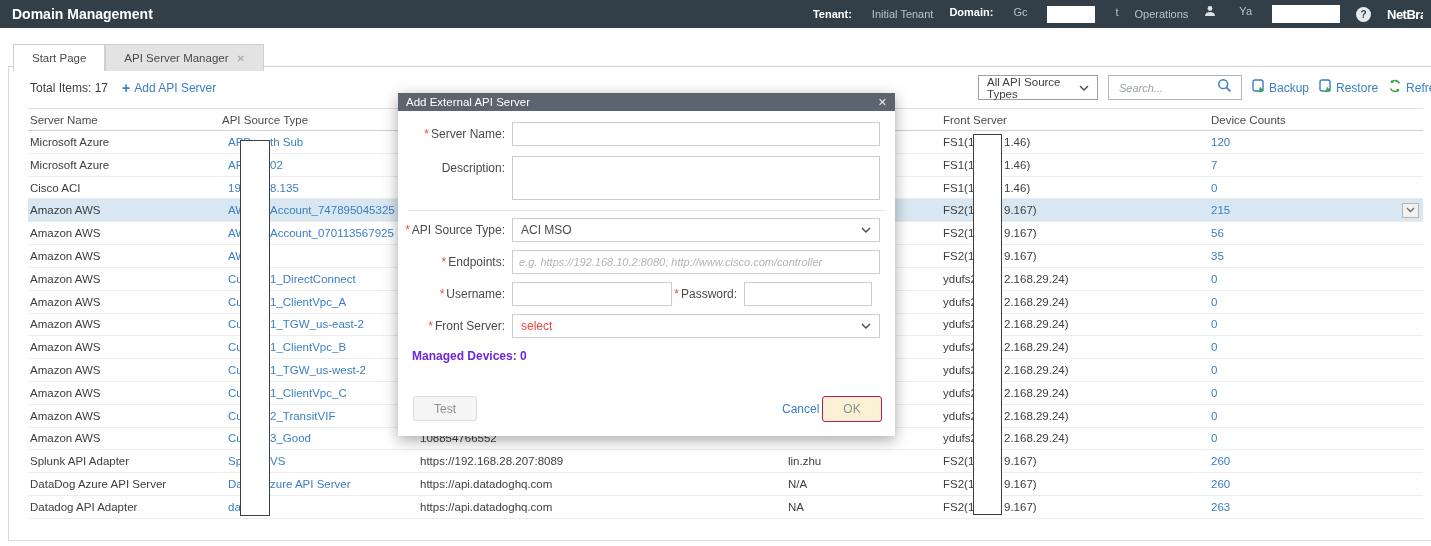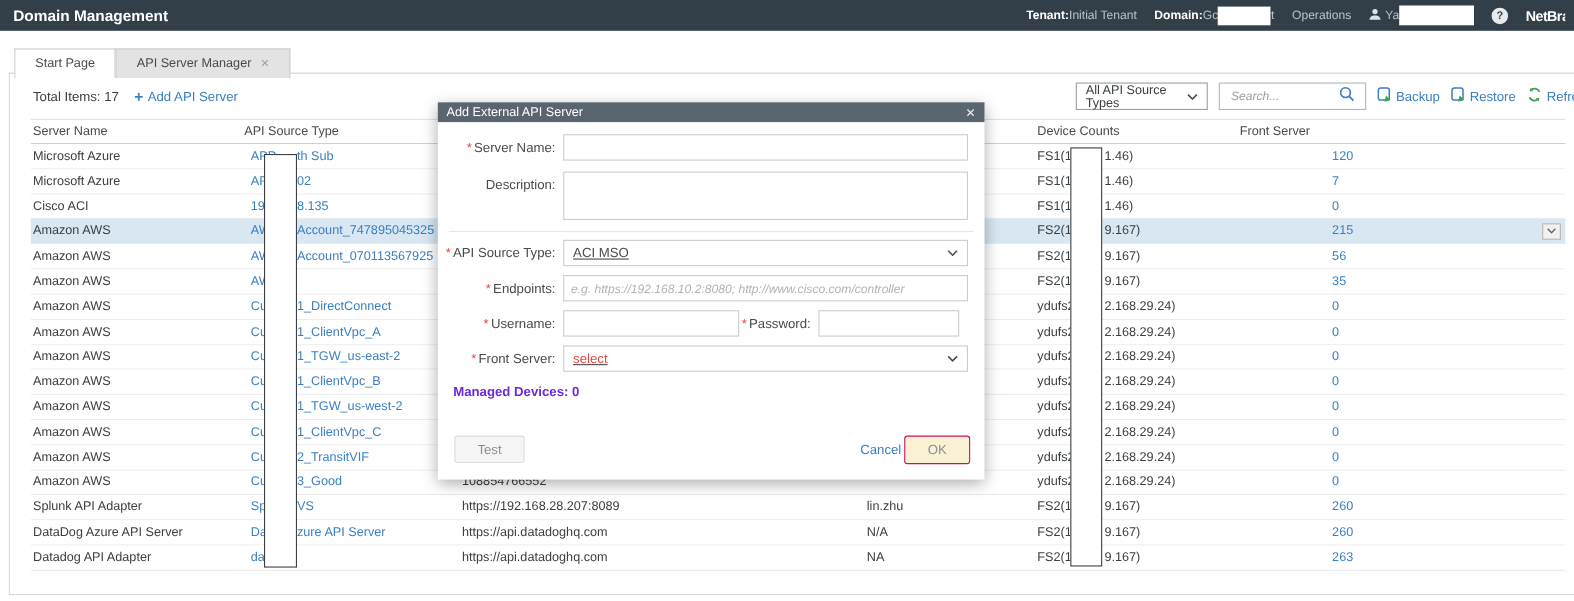--- a/index.html
+++ b/index.html
@@ -4,21 +4,21 @@
 <style>
   html,body{margin:0;padding:0;background:#fff;}
   *{box-sizing:border-box;font-family:"Liberation Sans",sans-serif;}
   .screen{position:relative;width:1431px;height:546px;background:#fff;overflow:hidden;}
 
   
   .topbar{position:absolute;left:0;top:0;width:1431px;height:28px;background:#323e48;display:flex;align-items:center;}
   .topbar-title{color:#fff;font-weight:bold;font-size:14px;margin-left:12px;}
   .topbar-right{position:absolute;right:8px;top:0;height:28px;display:flex;align-items:center;gap:16px;font-size:11px;color:#b9c2c9;}
   .tb-label{color:#fff;font-weight:bold;}
-  .tb-item{display:flex;align-items:center;gap:0;white-space:nowrap;}
+  .tb-item{display:flex;align-items:flex-start;gap:20px;white-space:nowrap;}
   .redact-dark{display:inline-block;background:#fff;height:17px;vertical-align:middle;}
   .user-icon{display:inline-block;margin-right:3px;}
   .help-circle{width:15px;height:15px;border-radius:50%;background:#e8eaec;color:#323e48;font-weight:bold;font-size:10px;display:flex;align-items:center;justify-content:center;}
   .logo{color:#fff;font-weight:bold;font-size:13px;width:36px;overflow:hidden;white-space:nowrap;letter-spacing:-0.5px;}
 
   
   .tabbar{position:absolute;left:13px;top:44px;height:23px;display:flex;z-index:3;}
   .tab{height:23px;padding:13px 18px;display:flex;align-items:center;gap:8px;font-size:11.5px;color:#4a4a4a;border:1px solid #cfcfcf;border-bottom:none;background:#fff;cursor:pointer;}
   .tab.active{background:#e3e3e3;border-color:#cfcfcf;}
   .tab-close{color:#9aa0a6;font-size:10px;}
@@ -60,21 +60,21 @@
   
   .modal{position:absolute;left:398px;top:93px;width:497px;height:343px;background:#fff;z-index:10;box-shadow:0 4px 14px rgba(0,0,0,.35);}
   .modal-header{height:18px;background:#5a6570;color:#fff;font-size:11.5px;display:flex;align-items:center;justify-content:space-between;padding:0 8px;}
   .modal-close{color:#e8eaec;font-size:11px;cursor:pointer;}
   .mrow{position:absolute;left:0;width:100%;display:flex;align-items:flex-start;}
   .mlabel{width:107px;text-align:right;font-size:12px;color:#4a4a4a;padding-top:5px;white-space:nowrap;}
   .req{color:#d9534f;margin-right:2px;}
   .mfield{margin-left:7px;}
   .minput{width:368px;height:24px;border:1px solid #ccc;outline:none;padding:0 6px;font-size:12px;color:#3c4043;}
   .mtextarea{width:368px;height:44px;border:1px solid #ccc;resize:none;outline:none;padding:3px 6px;font-size:12px;}
-  .mselect{width:368px;height:24px;border:1px solid #ccc;display:flex;align-items:center;justify-content:space-between;padding:0 8px;font-size:12px;color:#4a4a4a;cursor:pointer;background:#fff;text-decoration:underline;}
+  .mselect{width:368px;height:24px;border:1px solid #ccc;display:flex;align-items:center;justify-content:space-between;padding:0 8px;font-size:12px;color:#4a4a4a;cursor:pointer;background:#fff;}
   .mselect .ph{color:#ef4444;}
   .minput::placeholder{font-style:italic;color:#b3b3b3;font-size:11px;}
   .half{width:160px;}
   .pw{width:128px;}
   .divider{position:absolute;left:10px;top:117px;width:477px;border-top:1px solid #e6e6e6;}
   .managed{position:absolute;left:14px;top:256px;font-size:12px;font-weight:bold;color:#6d28d9;}
   .test-btn{position:absolute;left:15px;top:303px;width:64px;height:25px;background:#f5f5f5;border:1px solid #ddd;border-radius:3px;color:#8a8f94;font-size:12px;display:flex;align-items:center;justify-content:center;cursor:pointer;}
   .cancel-link{position:absolute;left:384px;top:309px;font-size:12px;color:#3a7fc2;cursor:pointer;}
   .ok-btn{position:absolute;left:424px;top:303px;width:60px;height:26px;background:#faf1d5;border:1px solid #be185d;border-radius:3px;color:#8a8f94;font-size:12px;display:flex;align-items:center;justify-content:center;cursor:pointer;}
   .chev{display:inline-flex;}
@@ -173,22 +173,22 @@
       <span>Refresh</span>
     </div>
   </div>
 
   <div class="table">
     <div class="thead">
       <div class="c c-name" style="color:#4a4a4a;">Server Name</div>
       <div class="c c-type">API Source Type</div>
       <div class="c c-ep"></div>
       <div class="c c-user"></div>
+      <div class="c c-fs">Front Server</div>
       <div class="c c-count" style="color:#4a4a4a;">Device Counts</div>
-      <div class="c c-fs">Front Server</div>
       <div class="c c-act"></div>
     </div>
     <div id="rows">
         <div class="trow">
           <div class="c c-type">Microsoft Azure</div>
           <div class="c c-name">
             <span class="pfx">APP</span>
             <span class="sfx">th Sub</span>
           </div>
           <div class="c c-ep"></div>

